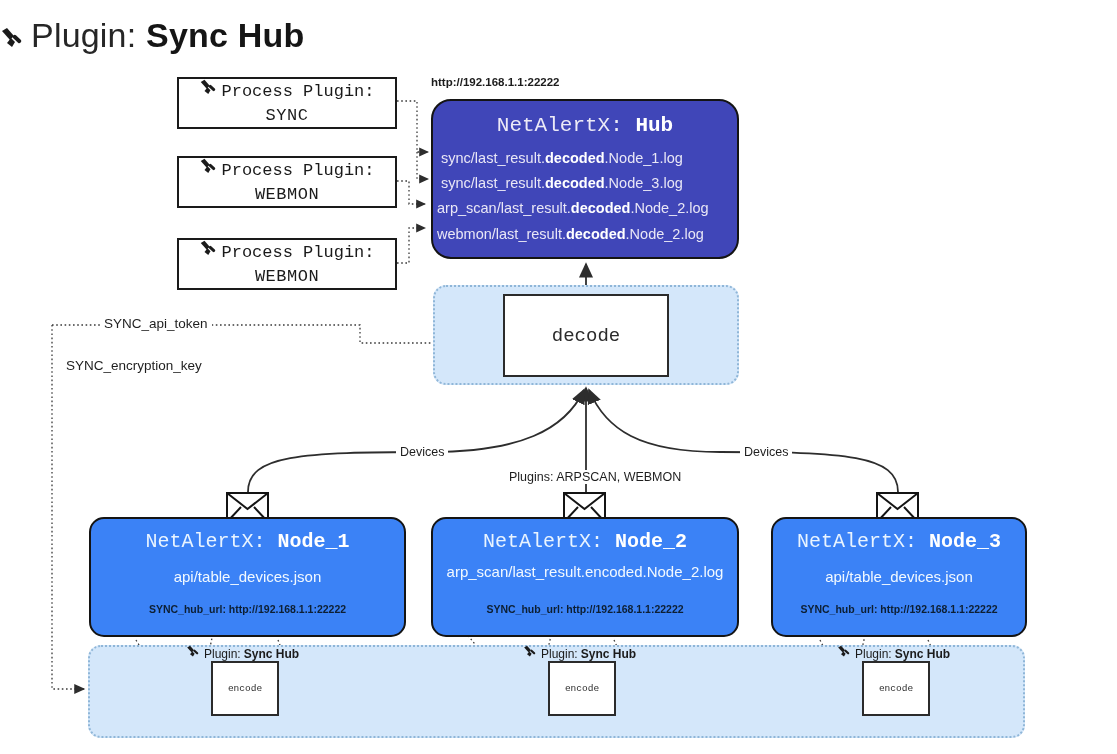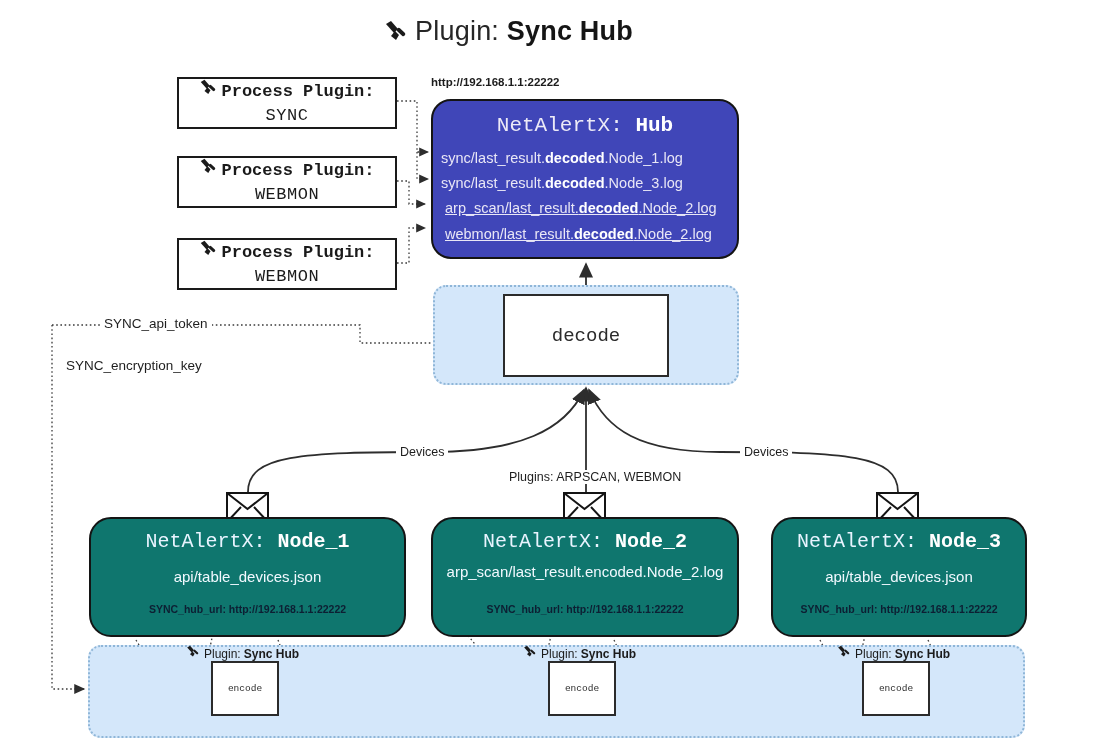--- a/index.html
+++ b/index.html
@@ -2,62 +2,62 @@
 <html><head>
 <meta charset="utf-8">
 <style>
   html,body{margin:0;padding:0;background:#ffffff;}
   body{width:1117px;height:754px;position:relative;overflow:hidden;
        font-family:"Liberation Sans",sans-serif;color:#232323;}
   .canvas{position:absolute;inset:0;}
   svg.wires{position:absolute;left:0;top:0;width:1117px;height:754px;pointer-events:none;}
 
   
-  .title{position:absolute;left:0;top:16px;width:1017px;text-align:center;
-         font-size:27px;letter-spacing:.2px;white-space:nowrap;}
+  .title{position:absolute;left:0;top:16px;width:1017px;text-align:left;
+         font-size:34px;letter-spacing:.2px;white-space:nowrap;}
   .title .t-light{font-weight:400;color:#262626;}
   .title .t-bold{font-weight:700;color:#151515;}
   .plug{display:inline-block;vertical-align:-4px;margin-right:5px;}
 
   
   .procbox{position:absolute;box-sizing:border-box;background:#fff;border:2px solid #1a1a1a;
            font-family:"Liberation Mono","DejaVu Sans Mono",monospace;font-size:17px;
            color:#1a1a1a;text-align:center;display:flex;flex-direction:column;
            align-items:center;justify-content:center;line-height:1.32;}
-  .procbox .l1{display:flex;align-items:center;gap:2px;font-weight:bold;}
+  .procbox .l1{display:flex;align-items:center;gap:2px;}
   .procbox .l2{letter-spacing:.5px;}
 
   
   .hub{position:absolute;left:431px;top:99px;width:308px;height:160px;box-sizing:border-box;
        background:#4046b8;border:2px solid #141414;border-radius:20px;color:#fff;}
   .hub-title{text-align:center;margin-top:13px;font-family:"Liberation Mono","DejaVu Sans Mono",monospace;
              font-size:21px;color:#ffffff;}
   .hub-title b{font-weight:700;}
   .hub-title .reg{font-weight:400;color:#eceaf7;}
   .hub-lines{margin-top:9px;}
   .hub-line{font-size:14.5px;color:#e9e7f6;line-height:1.74;white-space:nowrap;padding-left:8px;}
   .hub-line b{color:#ffffff;font-weight:700;}
-  .hub-line.wide{padding-left:12px;font-size:14.5px;text-decoration:underline;}
+  .hub-line.wide{padding-left:4px;font-size:14.5px;}
   .hub-url{position:absolute;left:431px;top:76px;width:308px;text-align:left;
            font-size:11.5px;font-weight:700;color:#1c1c1c;}
 
   
   .lightbox{position:absolute;box-sizing:border-box;background:#d4e7fa;
             border:2px dotted #8fb6d8;border-radius:13px;}
 
   
   .plainbox{position:absolute;box-sizing:border-box;background:#ffffff;border:2px solid #2b2b2b;
             display:flex;align-items:center;justify-content:center;
             font-family:"Liberation Mono","DejaVu Sans Mono",monospace;color:#2c2c2c;}
   .decode{left:503px;top:294px;width:166px;height:83px;font-size:19px;}
   .encode{width:68px;height:55px;font-size:9.5px;}
 
   
-  .node{position:absolute;box-sizing:border-box;background:#0f766e;border:2px solid #141414;
-        border-radius:22px;color:#ffffff;}
+  .node{position:absolute;box-sizing:border-box;background:#3b82f6;border:2px solid #141414;
+        border-radius:15px;color:#ffffff;}
   .node-title{text-align:center;margin-top:11px;font-family:"Liberation Mono","DejaVu Sans Mono",monospace;
               font-size:20px;}
   .node-title .reg{color:#e9f4ff;font-weight:400;}
   .node-title b{color:#ffffff;font-weight:700;}
   .node-line{text-align:center;font-size:15px;color:#f2f9ff;line-height:1.62;white-space:nowrap;}
   .node-lines{margin-top:12px;}
   .node-lines.two{margin-top:7px;}
   .node-foot{position:absolute;left:0;bottom:20px;width:100%;text-align:center;
              font-size:10.5px;font-weight:700;color:#0d1f33;white-space:nowrap;}
 

